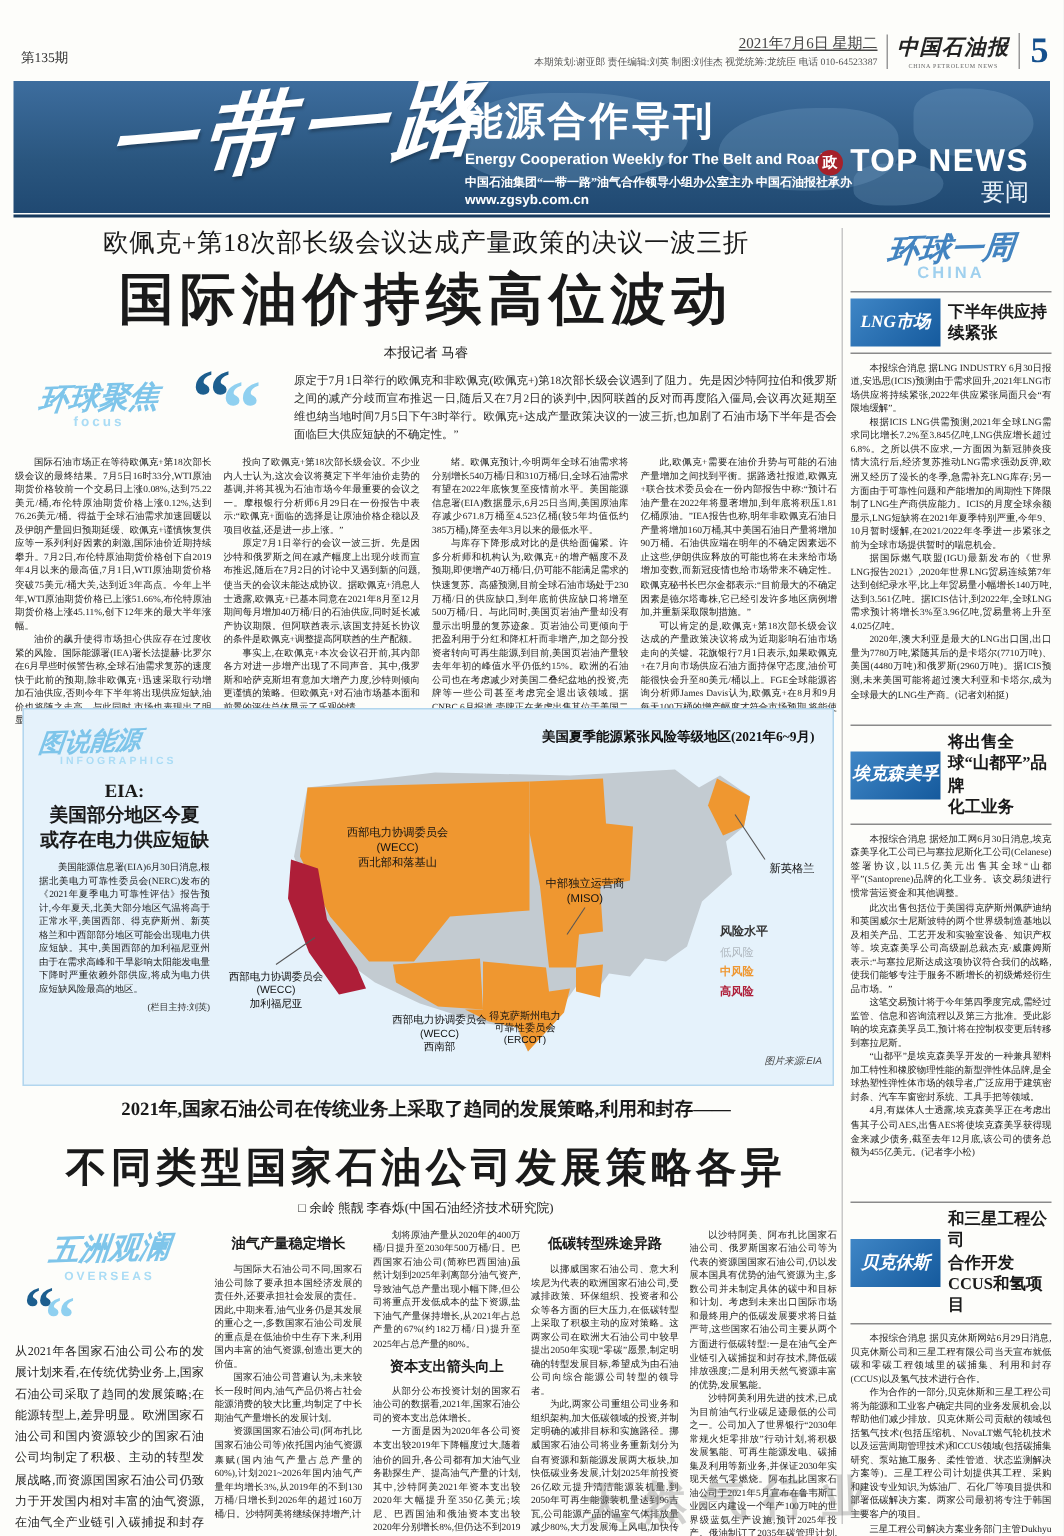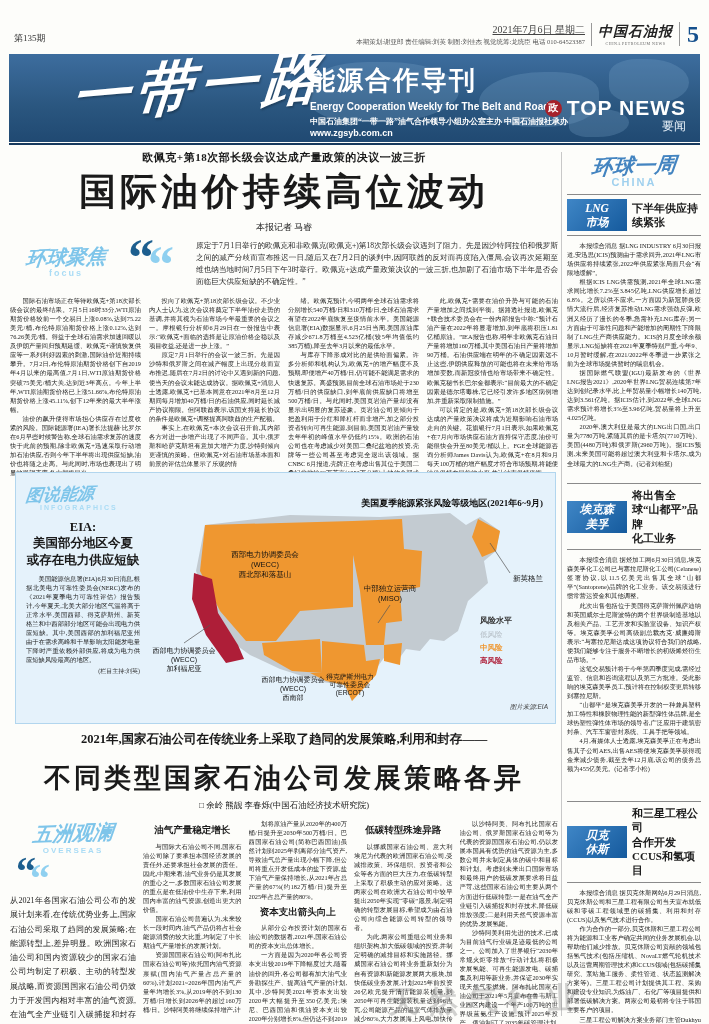--- a/index.html
+++ b/index.html
@@ -30,33 +30,33 @@
     font-family:"Liberation Sans","DejaVu Sans",sans-serif; }
   .banner-org { position:absolute; left:301px; top:62px; font-size:8px; font-weight:bold; color:#fff; }
   .banner-www { position:absolute; left:301px; top:74px; font-size:9px; font-weight:bold; color:#fff;
     font-family:"Liberation Sans","DejaVu Sans",sans-serif; }
   .topnews { position:absolute; right:14px; top:42px; text-align:right; }
   .topnews-row { display:flex; align-items:center; gap:5px; }
   .seal { width:17px; height:17px; border-radius:50%; background:#a6212a; color:#fff; font-size:10px; font-weight:bold;
     display:flex; align-items:center; justify-content:center; }
   .topnews-en { font-size:21px; font-weight:bold; color:#fff; letter-spacing:1px;
     font-family:"Liberation Sans","DejaVu Sans",sans-serif; }
-  .topnews-cn { font-size:12px; color:#e9f2fa; margin-top:-2px;text-align:right; }
+  .topnews-cn { font-size:16px; color:#e9f2fa; margin-top:-2px;text-align:right; }
   .banner-rule { position:absolute; top:143px; left:9px; width:691px; height:2px; background:#173a5e; }
 
   
   .jtext { text-align:justify; }
   .jtext p { text-indent:2em; }
   .smallbody { font-size:6.3px; line-height:1.44; color:#1c1c1c; }
   .calli { font-style:italic; font-weight:bold; color:#7ec5ea; transform:skewX(-8deg) rotate(-2deg); display:inline-block; }
   .calli-en { font-family:"Liberation Sans","DejaVu Sans",sans-serif; font-weight:bold; color:#aadcf5; letter-spacing:2px; }
 
   
   .main { position:absolute; left:10px; top:150px; width:548px; }
-  .kicker { text-align:center; font-size:11px; font-weight:bold; letter-spacing:.5px; }
+  .kicker { text-align:center; font-size:17px; font-weight:normal; letter-spacing:.5px; }
   .headline1 { text-align:center; font-size:37px; font-weight:bold; letter-spacing:4px; margin-top:2px; }
   .byline1 { text-align:center; font-size:9px; margin-top:4px; color:#222; }
   .leadrow { display:flex; margin-top:6px; gap:6px; }
   .badge1 { width:112px; flex:none; padding-top:4px; text-align:center; }
   .badge1 .calli { font-size:20px; }
   .badge1 .calli-en { font-size:9px; display:block; margin-top:-3px; }
   .bigquotes { flex:none; width:62px; display:flex; padding-top:2px; }
   .q1 { font-size:52px; line-height:.62; font-weight:bold; color:#1c5e8e; }
   .q2 { font-size:52px; line-height:.62; font-weight:bold; color:#8fd0f0; margin-left:-6px; margin-top:7px; }
   .leadquote { flex:1; font-size:7.6px; line-height:1.58; color:#2a2a2a; }
@@ -64,21 +64,21 @@
   .bcol { width:131px; height:188px; overflow:hidden; }
 
   
   .panel { position:absolute; left:15px; top:472px; width:541px; height:252px; background:#e5f2fb; border:1px solid #b2d6ee; display:flex; }
   .panel-left { width:132px; flex:none; padding:10px 8px 6px 10px; }
   .panel-left .calli { font-size:17px; }
   .panel-left .calli-en { font-size:7px; display:block; margin-top:-2px; margin-left:14px; }
   .eia-head { text-align:center; font-weight:bold; font-size:12.5px; line-height:1.3; margin:8px 0 6px; }
   .host-note { text-align:right; font-size:6px; margin-top:3px; color:#333; }
   .panel-map { position:relative; flex:1; }
-  .map-title { position:absolute; top:24px; right:12px; font-size:9px; font-weight:bold; color:#111; }
+  .map-title { position:absolute; top:12px; right:12px; font-size:9px; font-weight:bold; color:#111; }
   svg text { font-family:"Liberation Sans","DejaVu Sans",sans-serif; }
 
   
   .bottom { position:absolute; left:10px; top:731px; width:548px; }
   .kicker2 { text-align:center; font-size:12.5px; font-weight:bold; }
   .headline2 { text-align:center; font-size:27px; font-weight:bold; letter-spacing:3px; margin-top:12px; }
   .byline2 { text-align:center; font-size:8.5px; margin-top:4px; }
   .bot-content { display:flex; gap:7px; margin-top:7px; height:212px; overflow:hidden; }
   .qcol { width:126px; flex:none; }
   .qcol .calli { font-size:20px; }
@@ -90,21 +90,21 @@
   .subhead { font-weight:bold; font-size:9.5px; text-align:center; text-indent:0 !important; margin:5px 0 4px; }
 
   
   .vdivider { position:absolute; left:561px; top:152px; bottom:8px; border-left:1px solid #c8c8c8; }
   .sidebar { position:absolute; left:567px; top:152px; width:134px; }
   .sb-badge { text-align:center; margin-bottom:6px; }
   .sb-badge .calli { font-size:21px; color:#4384c0; }
   .sb-badge .calli-en { font-size:11px; display:block; margin-top:-4px; color:#9fd0ee; }
   .sb-art-hd { border-top:1px solid #8a8a8a; border-bottom:1px solid #8a8a8a; padding:4px 0; display:flex; align-items:center; gap:5px; margin-bottom:5px; }
   .sb-tag { flex:none; width:60px; height:32px; background:linear-gradient(135deg,#3f86c6,#155a9d); color:#fff;
-    font-style:italic; font-weight:bold; font-size:11.5px; line-height:1.25; display:flex; flex-direction:column;
+    font-style:italic; font-weight:bold; font-size:11.5px; line-height:1.25; display:flex; flex-direction:row;
     align-items:center; justify-content:center; }
   .sb-title { font-weight:bold; font-size:11px; line-height:1.3; }
   .sb-body { margin-bottom:8px; overflow:hidden; }
   .sb-b1 { height:234px; } .sb-b2 { height:238px; } .sb-b3 { height:212px; }
 
   .watermark { position:absolute; left:388px; top:980px; font-size:30px; font-weight:bold; letter-spacing:10px;
     color:rgba(110,110,110,.30); transform:rotate(-1.5deg); white-space:nowrap; }
 </style>
 </head>
 <body>

